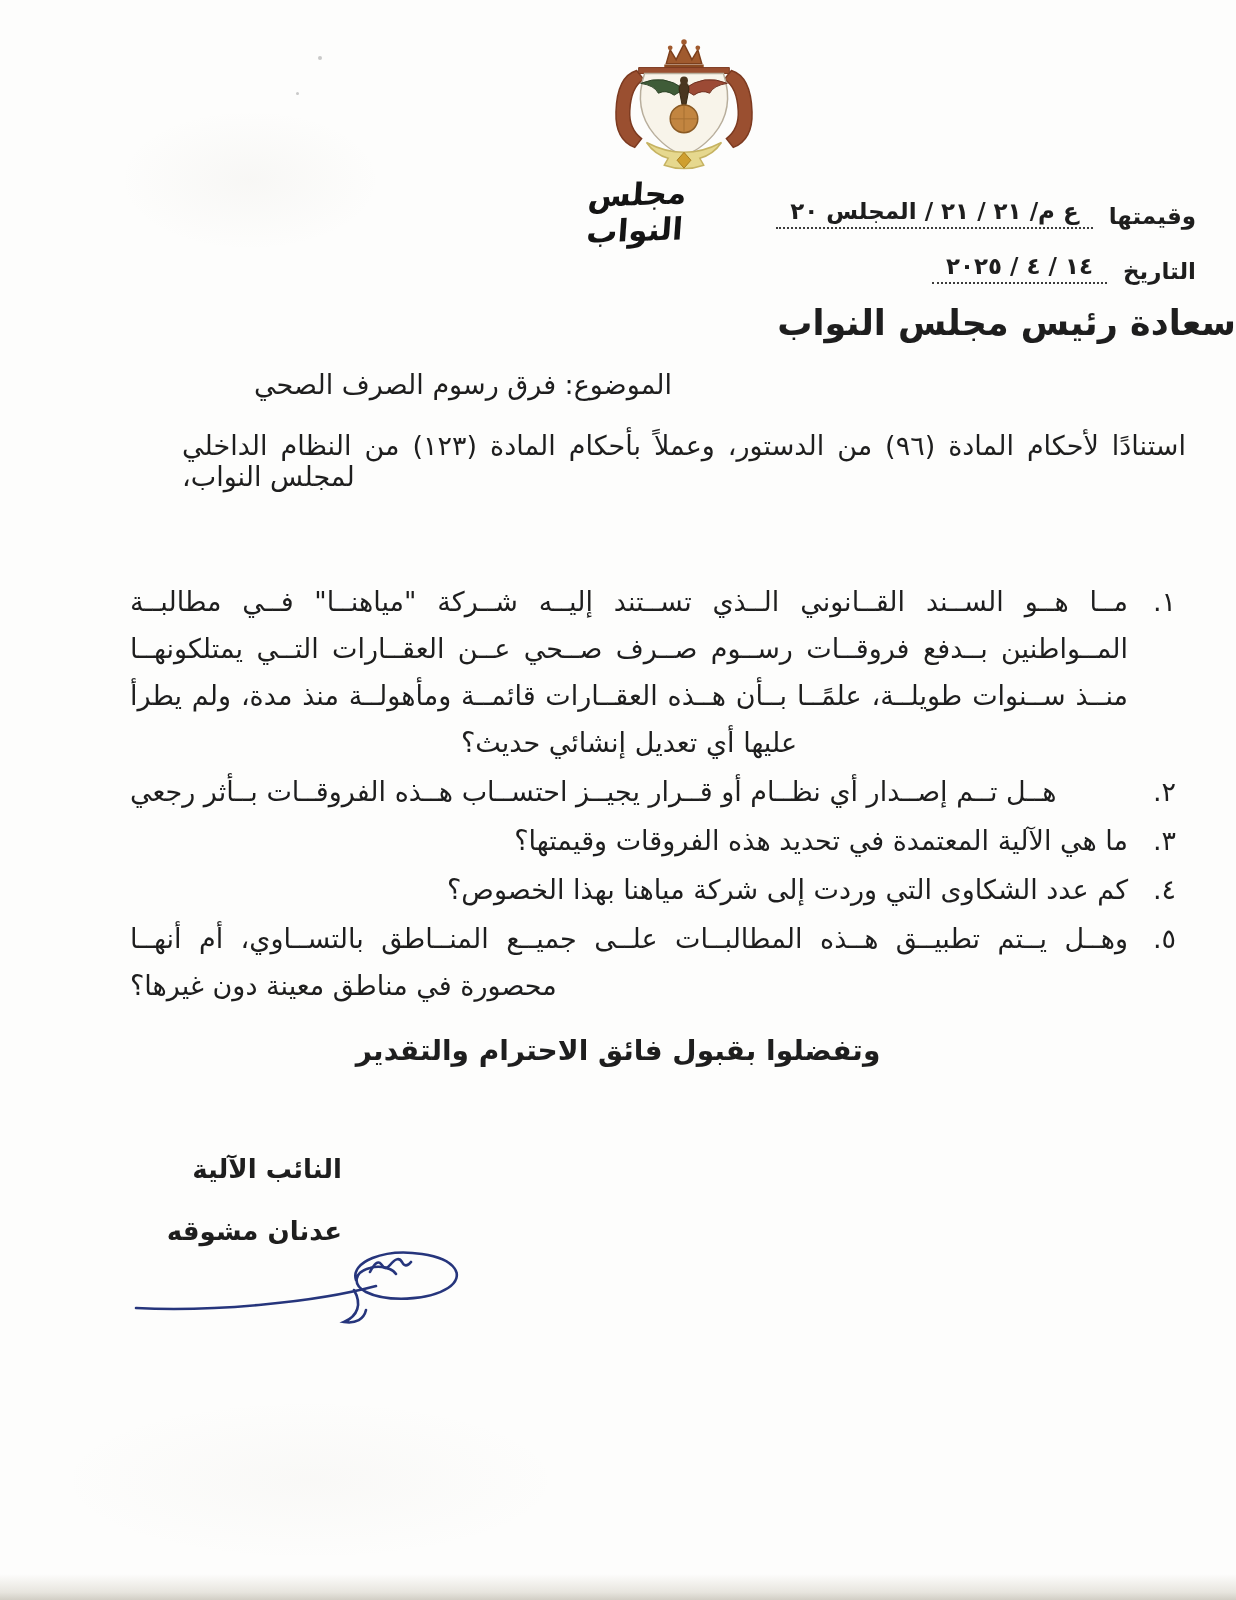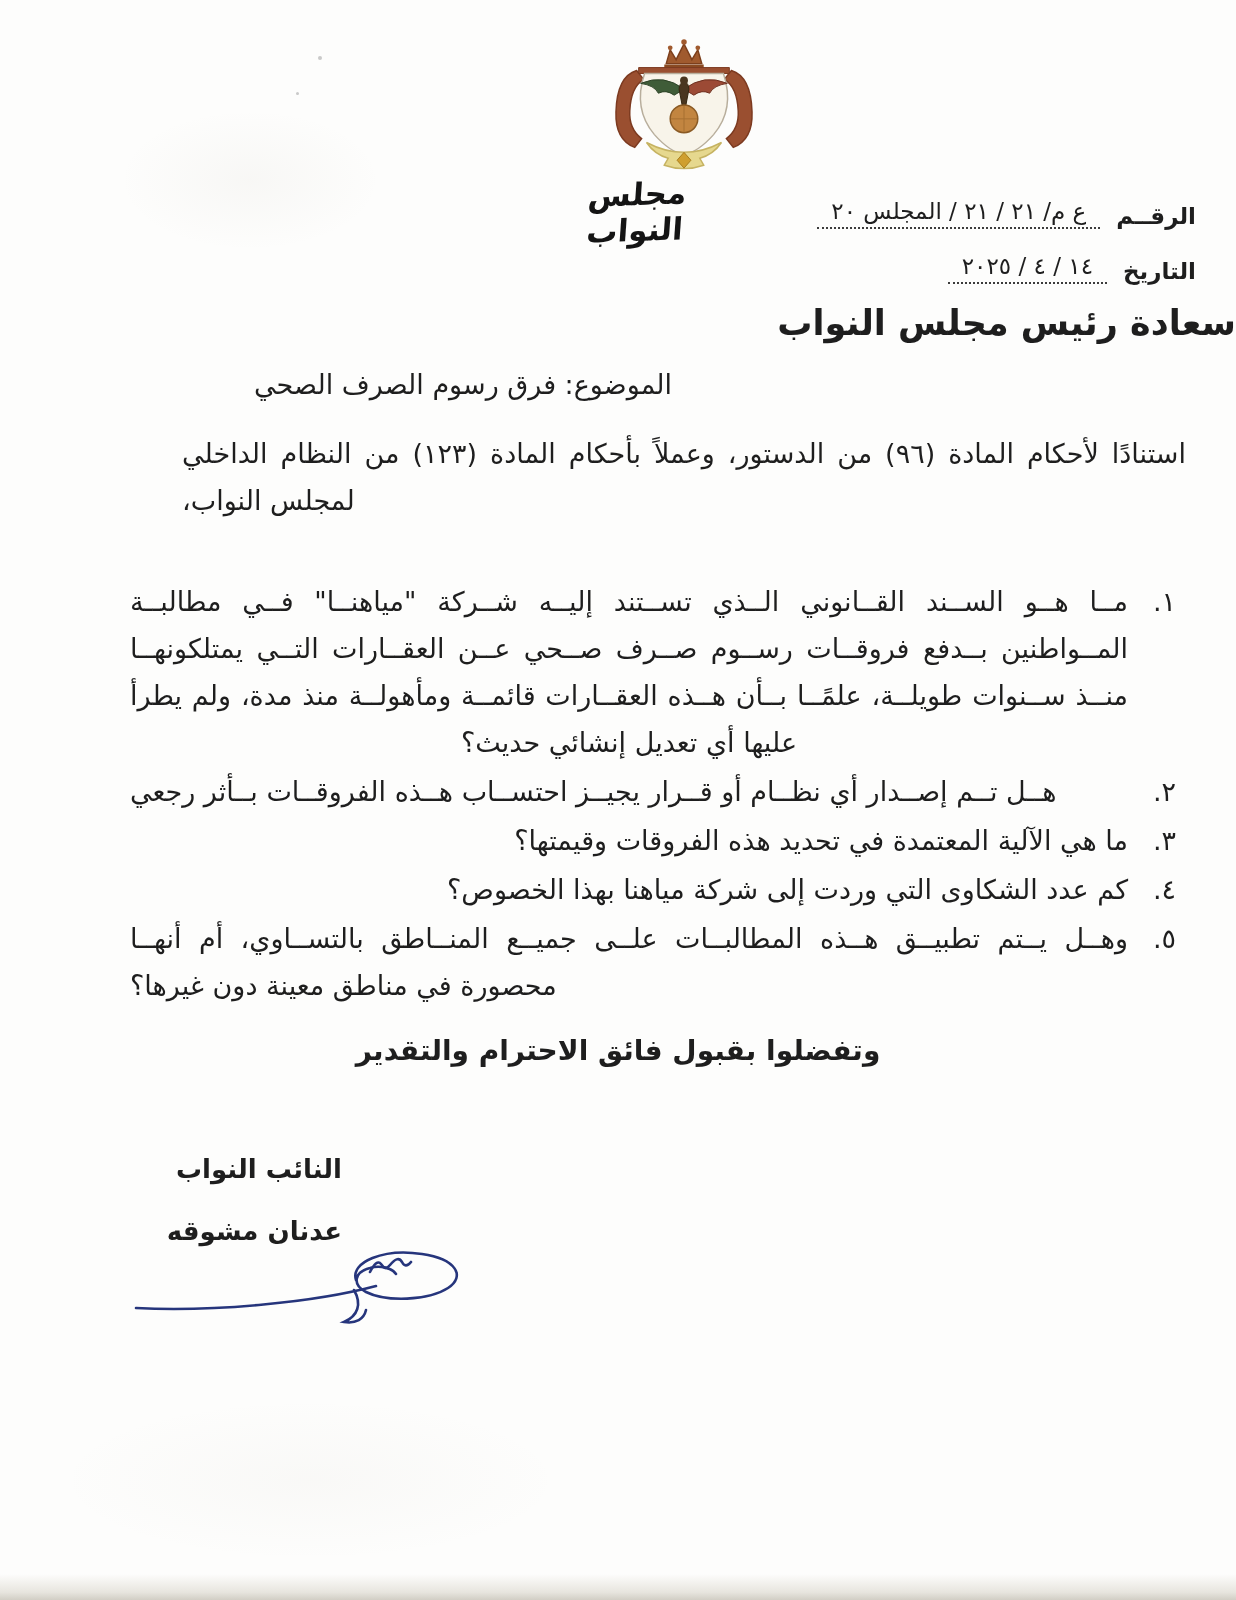--- a/index.html
+++ b/index.html
@@ -20,34 +20,34 @@
     font-size:31px;font-weight:bold;text-align:center;
     transform:skewX(-6deg) rotate(-2deg);
     letter-spacing:-1px;color:#141414;
   }
   
   .ref-block{position:absolute;top:198px;right:40px;font-size:23px;}
   .ref-row{display:flex;align-items:flex-end;width:fit-content;margin-bottom:24px;}
   .ref-label{font-weight:600;white-space:nowrap;margin-left:16px;}
   .ref-value{
     border-bottom:2px dotted #3c3c3c;
-    padding:0 14px 3px 14px;white-space:nowrap;text-align:left;
+    padding:0 14px 3px 14px;white-space:nowrap;text-align:left;font-weight:bold;
   }
   
   .title{
     position:absolute;top:303px;left:0;right:0;
     font-size:35px;font-weight:bold;letter-spacing:0;
   }
   .subject{
     position:absolute;top:369px;right:564px;left:140px;
     font-size:27px;text-align:right;white-space:nowrap;
   }
   .intro{
     position:absolute;top:430px;right:50px;left:182px;
-    font-size:27px;line-height:47px;
+    font-size:27px;line-height:31px;
     text-align:justify;text-align-last:left;
   }
   .request{
     position:absolute;top:521px;right:84px;left:120px;
     font-size:27px;text-align:right;
   }
   .questions{position:absolute;top:578px;right:60px;left:130px;}
   .q{display:flex;margin-bottom:2px;font-size:27px;line-height:47px;}
   .q-marker{width:36px;flex:0 0 36px;margin-left:12px;text-align:right;}
   .q-text{flex:1;text-align:justify;}
@@ -110,21 +110,21 @@
     <g>
       <path d="M68,106 q38,20 76,0 q-8,12 -22,16 l4,7 q-20,7 -40,0 l4,-7 q-14,-4 -22,-16 z" fill="#e6d88e" stroke="#c6b362" stroke-width="1.5"></path>
       <path d="M99,124 l7,-8 7,8 -7,8 z" fill="#cf9f2f" stroke="#a87d1c" stroke-width="1"></path>
     </g>
   </svg>
 
   <div class="calligraphy">مجلس النواب</div>
 
   <div class="ref-block">
     <div class="ref-row">
-      <span class="ref-label">الرقــم</span>
+      <span class="ref-label">وقيمتها</span>
       <span class="ref-value">ع م/ ٢١ / ٢١ / المجلس ٢٠</span>
     </div>
     <div class="ref-row">
       <span class="ref-label">التاريخ</span>
       <span class="ref-value">١٤ / ٤ / ٢٠٢٥</span>
     </div>
   </div>
 
   <div class="title">سعادة رئيس مجلس النواب</div>
 
@@ -152,21 +152,21 @@
     </div>
     <div class="q">
       <span class="q-marker">٥.</span>
       <div class="q-text last-left">وهــل يــتم تطبيــق هــذه المطالبــات علــى جميــع المنــاطق بالتســاوي، أم أنهــا محصورة في مناطق معينة دون غيرها؟</div>
     </div>
   </div>
 
   <div class="closing">وتفضلوا بقبول فائق الاحترام والتقدير</div>
 
   <div class="sig-block">
-    <div>النائب النواب</div>
+    <div>النائب الآلية</div>
     <div>عدنان مشوقه</div>
   </div>
 
   <svg class="signature-svg" viewBox="0 0 356 110" aria-hidden="true">
     <g fill="none" stroke="#26357c" stroke-width="2.6" stroke-linecap="round">
       <path d="M238,52 c-6,-18 28,-32 66,-26 c34,5 44,22 26,34 c-20,13 -62,14 -82,4 c-14,-7 -12,-20 4,-24 c10,-3 22,0 26,6"></path>
       <path d="M252,44 c4,-8 8,-12 11,-8 c3,4 5,6 9,1 c5,-6 9,-8 12,-3 c2,4 5,5 9,0"></path>
       <path d="M258,58 c-60,16 -160,26 -240,22"></path>
       <path d="M236,62 c8,14 4,26 -10,32 c12,2 20,-3 22,-12"></path>
     </g>

